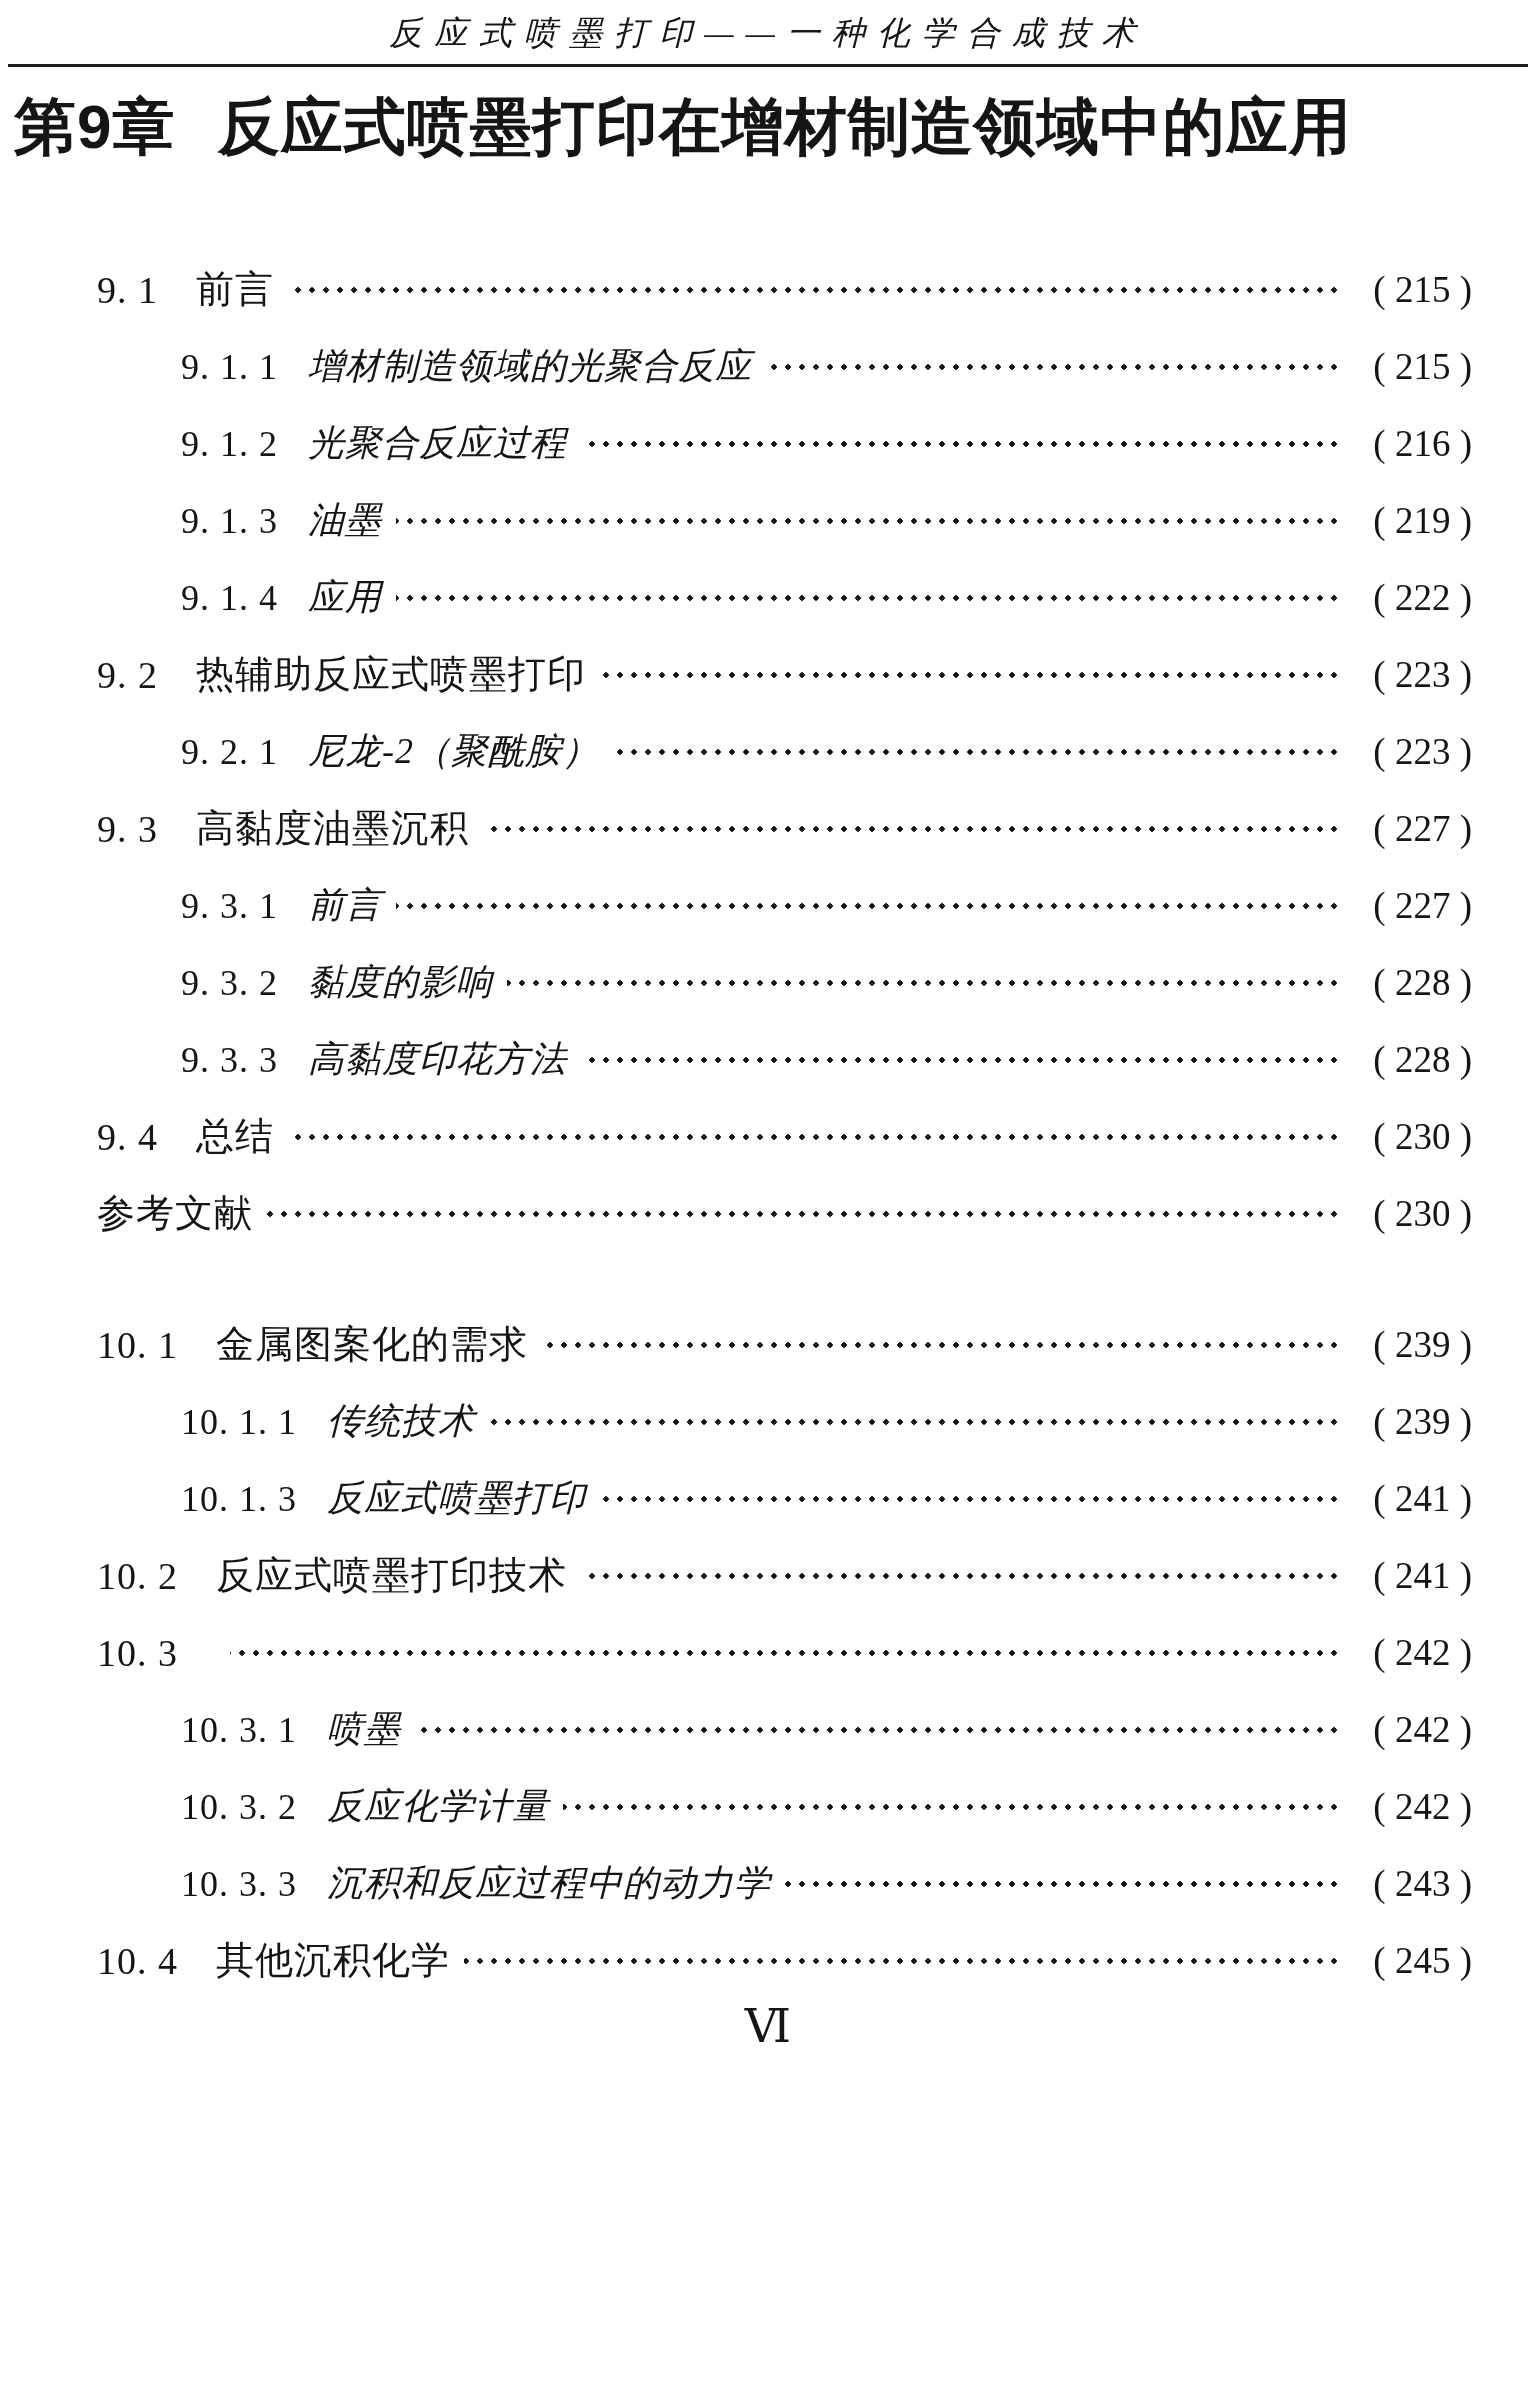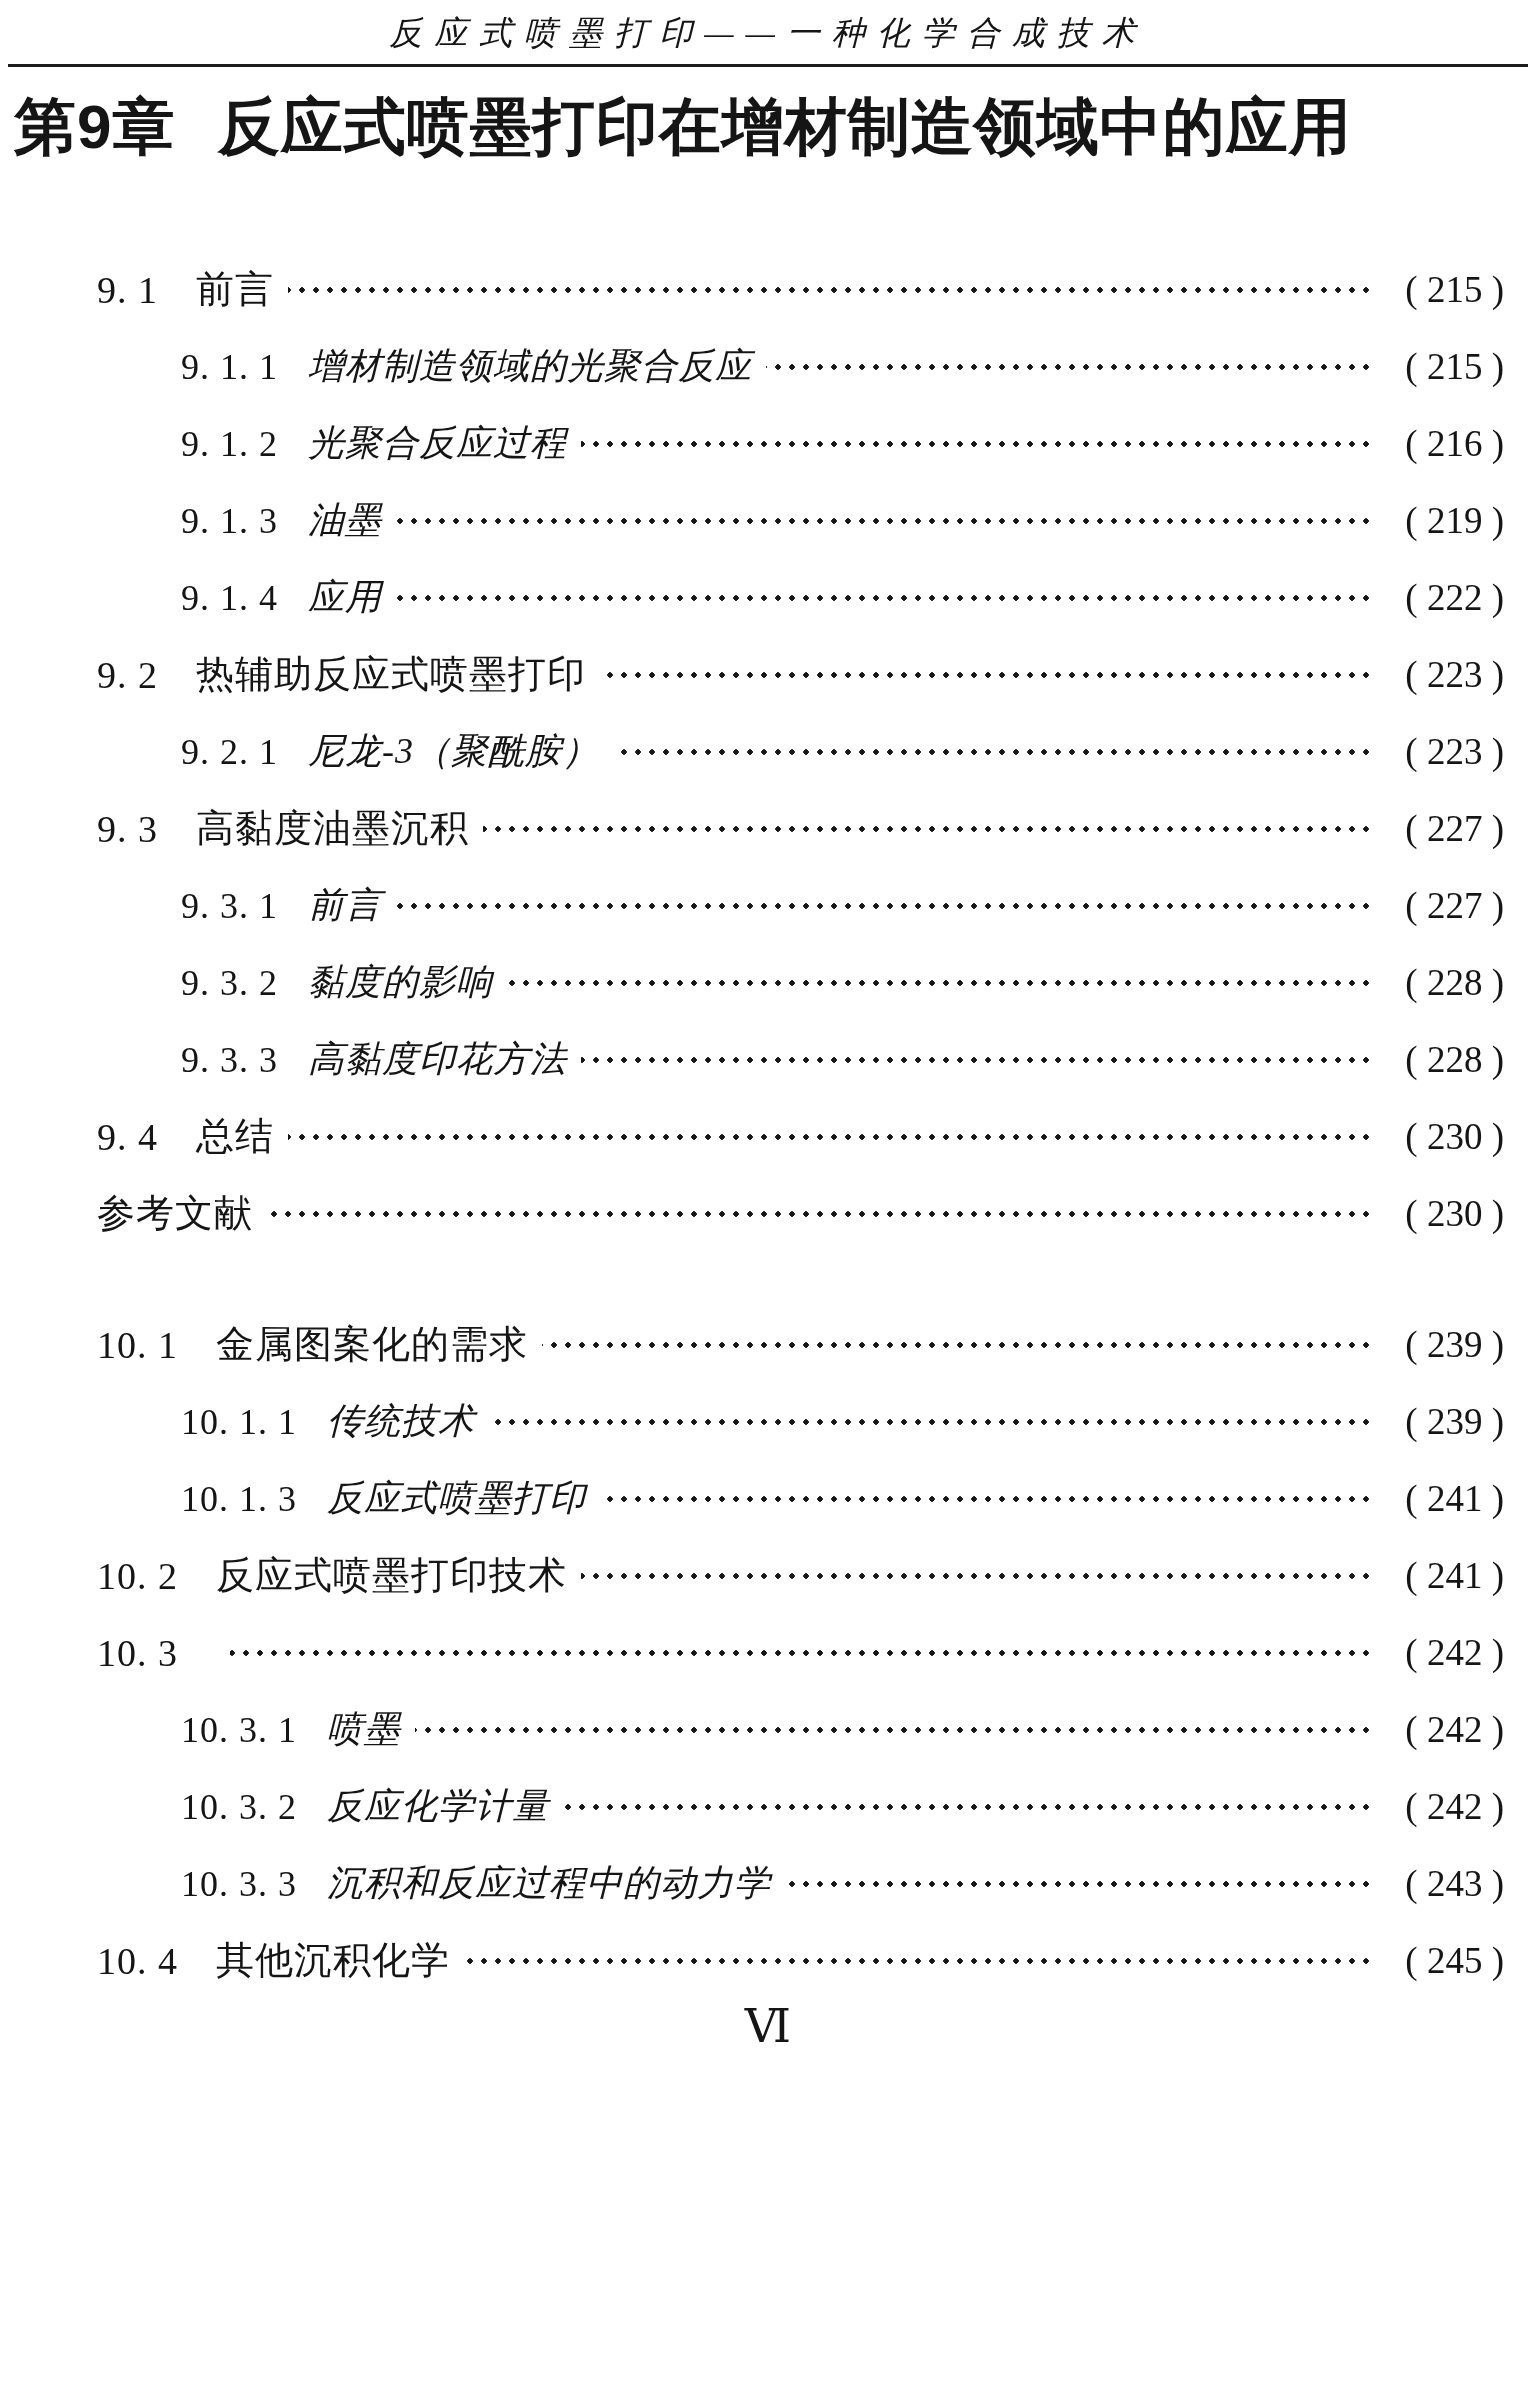--- a/index.html
+++ b/index.html
@@ -52,21 +52,21 @@
   .toc-list {
     list-style: none;
     margin: 0;
     padding: 0;
   }
   .toc-row {
     display: flex;
     align-items: center;
     height: 77px;
     padding-left: 97px;
-    padding-right: 32px;
+    padding-right: 64px;
     font-size: 38px;
     white-space: nowrap;
     justify-content: space-between;
   }
   .toc-row.level-2 {
     padding-left: 181px;
     font-size: 36px;
   }
   .toc-row .num {
     white-space: pre;
@@ -156,21 +156,21 @@
 
   <li class="toc-row level-1">
     <span class="num">9. 2</span>
     <span class="title">热辅助反应式喷墨打印</span>
     <span class="leader"></span>
     <span class="page">( 223 )</span>
   </li>
 
   <li class="toc-row level-2">
     <span class="num">9. 2. 1</span>
-    <span class="title">尼龙-3（聚酰胺）</span>
+    <span class="title">尼龙-2（聚酰胺）</span>
     <span class="leader"></span>
     <span class="page">( 223 )</span>
   </li>
 
 
   <li class="toc-row level-1">
     <span class="num">9. 3</span>
     <span class="title">高黏度油墨沉积</span>
     <span class="leader"></span>
     <span class="page">( 227 )</span>

